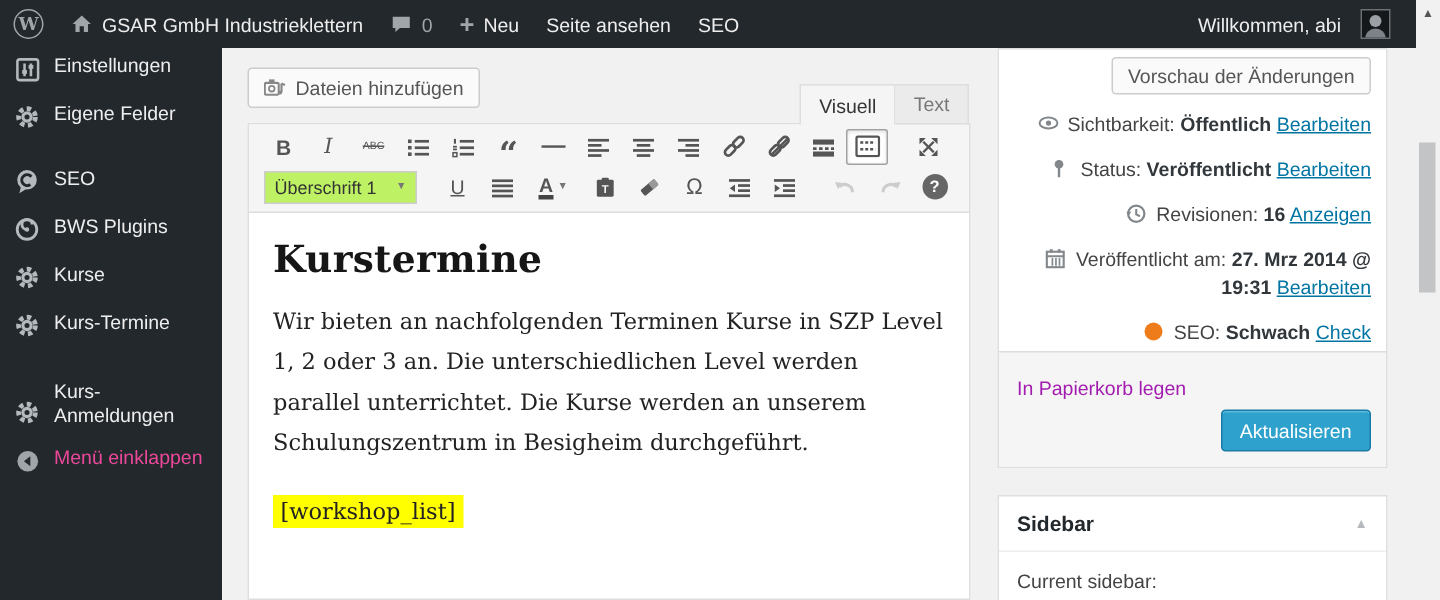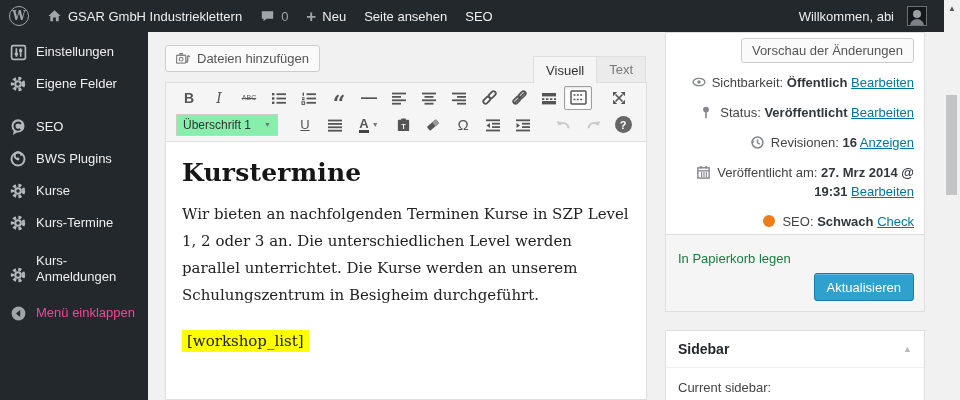--- a/index.html
+++ b/index.html
@@ -25,21 +25,21 @@
   .dim { color:#a0a5aa; }
   .plusg { color:#a0a5aa; font-size:17px; font-weight:bold; line-height:1; }
   .avatar { width:20px; height:20px; margin-left:7px; background:#15181b; border:1px solid #6b7075; position:relative; overflow:hidden; }
   .avatar::before { content:""; position:absolute; left:5px; top:3px; width:8px; height:8px; border-radius:50%; background:#9aa0a6; }
   .avatar::after  { content:""; position:absolute; left:2px; top:12px; width:14px; height:8px; border-radius:7px 7px 0 0; background:#7c8287; }
   
   .menu {
     position:absolute; left:0; top:32px; width:148px; bottom:0;
     background:#23282d; padding-top:4px; z-index:20;
   }
-  .mitem { display:flex; align-items:center; min-height:32px; padding:0 0 0 8px; color:#eee; font-size:13px; cursor:pointer; }
+  .mitem { display:flex; min-height:32px; padding:0 0 0 8px; color:#eee; font-size:13px; cursor:pointer; }
   .mitem .micn { width:20px; height:20px; margin-right:8px; flex:0 0 20px; display:flex; align-items:center; justify-content:center; }
   .mitem .mlabel { line-height:16px; max-width:104px; }
   .msep { height:11px; }
   .collapse { color:#ec4899; margin-top:12px; }
   
   .scrollbar { position:absolute; right:0; top:0; width:16px; height:400px; background:#f1f1f1; z-index:40; }
   .sb-up { position:absolute; top:2px; left:0; width:16px; height:14px; color:#555; font-size:8px; text-align:center; line-height:14px; cursor:pointer; }
   .sb-thumb { position:absolute; left:2px; top:95px; width:11px; height:100px; background:#c3c4c6; cursor:pointer; }
   
   .editorwrap { position:absolute; left:165px; top:45px; width:482px; height:355px; }
@@ -61,42 +61,42 @@
   .g-i { font-family:"DejaVu Serif", serif; font-style:italic; font-size:14px; }
   .g-s { font-size:7px; text-decoration:line-through; letter-spacing:0; }
   .g-q { font-family:"DejaVu Serif", serif; font-weight:bold; font-size:22px; line-height:10px; padding-top:10px; }
   .g-hr { font-weight:bold; }
   .g-u { font-size:13px; text-decoration:underline; }
   .g-a { font-weight:bold; font-size:13px; border-bottom:3px solid #444; line-height:13px; }
   .g-om { font-size:15px; }
   .g-help { width:17px; height:17px; border-radius:50%; background:#666; color:#fff; font-size:11px; font-weight:bold; display:flex; align-items:center; justify-content:center; }
   .caret { font-size:7px; color:#777; margin-left:3px; }
   .fmt-select {
-    width:102px; height:22px; background:#86efac; border:1px solid #ccc; margin:0 12px 0 2px;
+    width:102px; height:22px; background:#bef264; border:1px solid #ccc; margin:0 12px 0 2px;
     display:flex; align-items:center; font-size:12px; color:#333; padding:0 6px; cursor:pointer;
   }
   .fmt-select span:first-child { flex:1; }
   
   .econtent { padding:12px 16px; font-family:"DejaVu Serif", serif; color:#222; }
   .econtent h1 { font-size:25px; font-weight:bold; color:#161616; margin:4px 0 14px; letter-spacing:.2px; }
   .econtent p  { font-size:15px; line-height:27px; margin-bottom:22px; }
   .shortcode { background:#ffff00; padding:2px 5px; font-size:15px; }
   
   .panel { position:absolute; left:665px; top:32px; width:260px; }
   .pubbox { position:relative; background:#fff; border:1px solid #dedede; height:280px;text-align:right; }
   .prevrow { display:flex; padding:5px 10px 10px; }
   .prevrow .btn-secondary { margin-left:auto; height:25px; }
   .metarows { padding:0 10px 0 12px; font-size:13px; color:#444; }
   .mi { margin-bottom:11px; line-height:19px; }
   .micon { display:inline-block; width:16px; height:14px; vertical-align:-2px; margin-right:5px; }
   .mi b { color:#32373c; }
   .mi a { color:#0074a2; text-decoration:underline; cursor:pointer; }
   .seodot { display:inline-block; width:12px; height:12px; border-radius:50%; background:#ee7c1b; vertical-align:-1px; margin:0 7px 0 1px; }
   .pubfooter { position:absolute; left:0; right:0; bottom:0; height:77px; background:#f5f5f5; border-top:1px solid #ddd; }
-  .trash { position:absolute; left:12px; top:16px; font-size:13px; color:#15803d; cursor:pointer; }
+  .trash { position:absolute; left:12px; top:16px; font-size:13px; color:#a21caf; cursor:pointer; }
   .btn-primary {
     position:absolute; right:10px; bottom:10px; height:28px; padding:0 12px;
     background:#2ea2cc; border:1px solid #1b7aa6; border-radius:3px; color:#fff;
     font-size:13px; display:flex; align-items:center; cursor:pointer;
     box-shadow:inset 0 1px 0 rgba(120,200,230,.6);
   }
   .postbox { margin-top:18px; background:#fff; border:1px solid #dedede; height:120px; }
   .pbhead { display:flex; align-items:center; padding:10px 12px; border-bottom:1px solid #eee; cursor:pointer; }
   .pbtitle { font-size:14px; font-weight:bold; color:#23282d; }
   .pbtoggle { margin-left:auto; color:#b4b9be; font-size:9px; cursor:pointer; }

